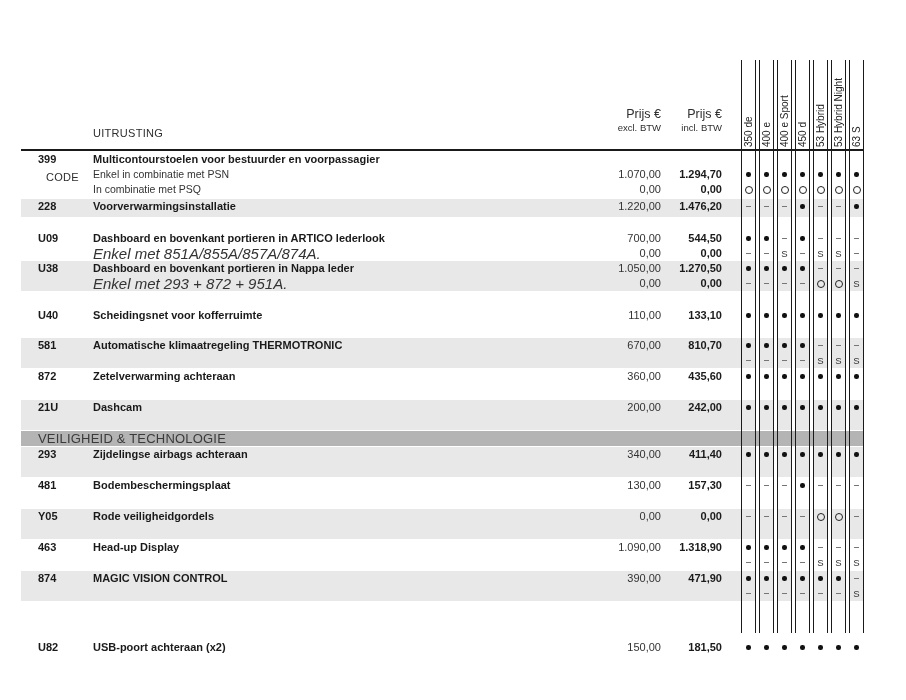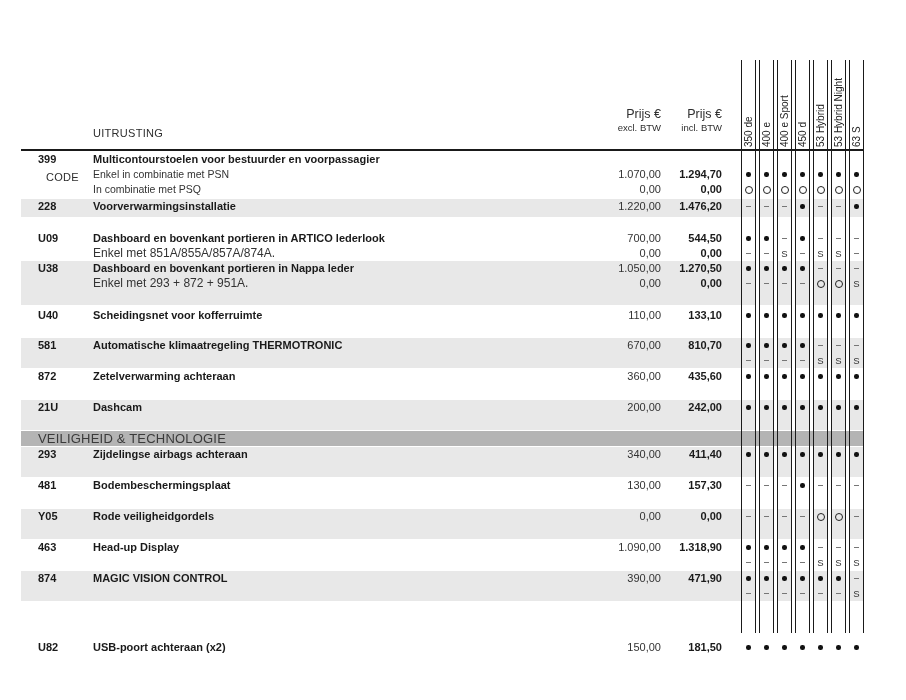--- a/index.html
+++ b/index.html
@@ -26,21 +26,21 @@
 
   
   .row-block{position:absolute;left:0;width:843px;}
   .band{position:absolute;left:0;top:0;bottom:0;width:720px;}
   .cell-shade{position:absolute;top:0;bottom:0;width:15px;}
   .line{position:absolute;left:0;width:843px;height:15px;line-height:15px;}
   .code{position:absolute;left:17px;top:0;font-weight:bold;font-size:11px;color:#1a1a1a;}
   .desc{position:absolute;left:72px;top:0;font-size:11px;color:#1a1a1a;white-space:nowrap;}
   .desc.bold{font-weight:bold;}
   .desc.regular{font-size:10.5px;color:#333;}
-  .desc.italic{font-size:12px;color:#333;}
+  .desc.italic{font-style:italic;font-size:15px;color:#333;}
   .p1{position:absolute;left:480px;top:0;width:160px;text-align:right;font-size:11px;color:#333;}
   .p2{position:absolute;left:640px;top:0;width:61px;text-align:right;font-size:11px;font-weight:bold;color:#1a1a1a;}
   .sym{position:absolute;top:0;width:15px;height:15px;display:flex;align-items:center;justify-content:center;}
   .dot{width:4.5px;height:4.5px;border-radius:50%;background:#111;}
   .ring{width:6px;height:6px;border-radius:50%;border:1.2px solid #222;background:transparent;}
   .dash{width:5px;height:1.5px;background:#767676;}
   .sglyph{font-size:9.5px;color:#333;line-height:15px;}
   .section-title{position:absolute;left:17px;top:0;font-size:13px;color:#3a3a3a;letter-spacing:.2px;}
 </style>
 </head>
@@ -205,21 +205,21 @@
             <span class="sglyph">S</span>
           </span>
           <span class="sym" style="left: 810px;">
             <span class="sglyph">S</span>
           </span>
           <span class="sym" style="left: 828px;">
             <span class="dash"></span>
           </span>
         </div>
       </div>
-      <div class="row-block" style="top: 261px; height: 44px;">
+      <div class="row-block" style="top: 261px; height: 30px;">
         <div class="band" style="background: rgb(232, 232, 232);"></div>
         <div class="cell-shade" style="left: 720px; background: rgb(232, 232, 232);"></div>
         <div class="cell-shade" style="left: 738px; background: rgb(232, 232, 232);"></div>
         <div class="cell-shade" style="left: 756px; background: rgb(232, 232, 232);"></div>
         <div class="cell-shade" style="left: 774px; background: rgb(232, 232, 232);"></div>
         <div class="cell-shade" style="left: 792px; background: rgb(232, 232, 232);"></div>
         <div class="cell-shade" style="left: 810px; background: rgb(232, 232, 232);"></div>
         <div class="cell-shade" style="left: 828px; background: rgb(232, 232, 232);"></div>
         <div class="line" style="top: 0px;">
           <span class="code">U38</span>

